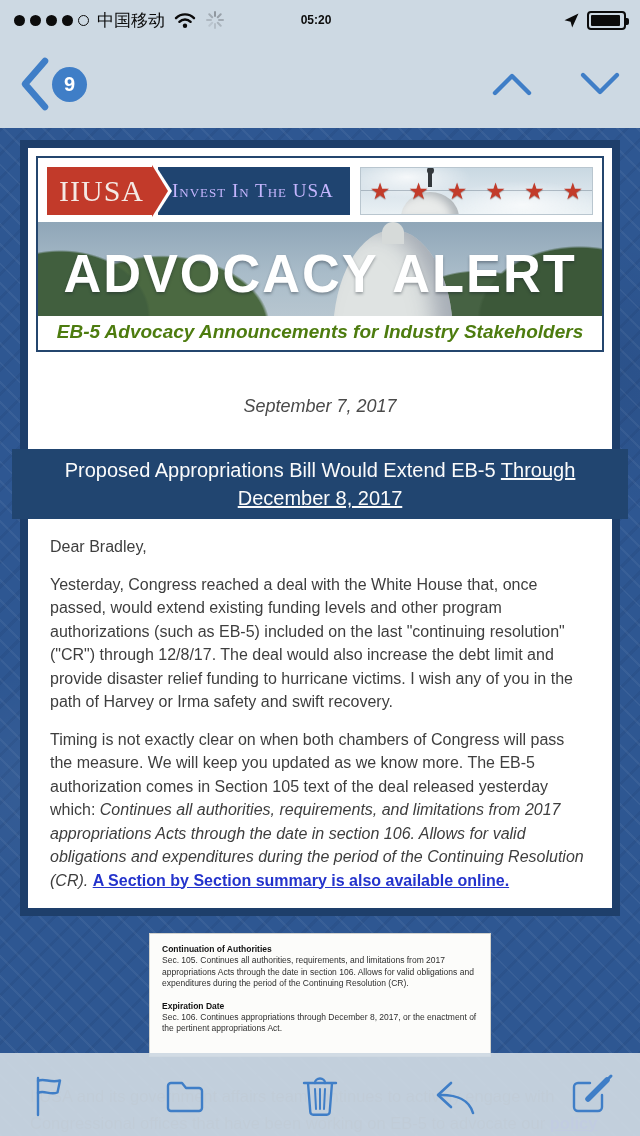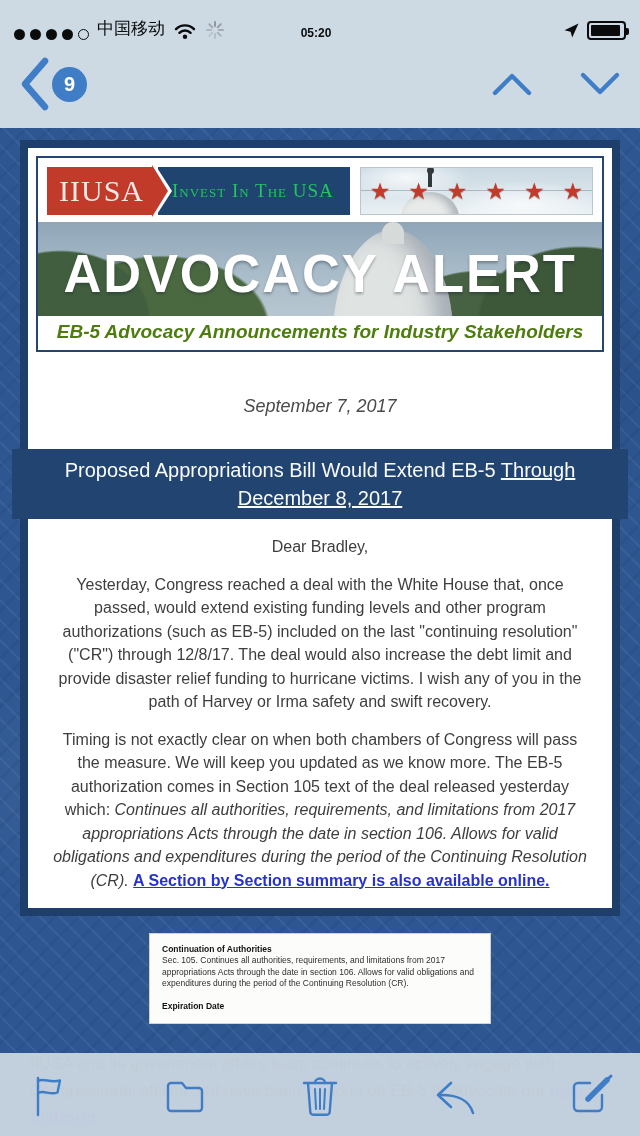--- a/index.html
+++ b/index.html
@@ -5,21 +5,21 @@
   * { margin:0; padding:0; box-sizing:border-box; }
   html,body { background:#555; }
   #phone {
     position:relative; width:640px; height:1136px; margin:0 auto;
     background:#cdd9e3; overflow:hidden;
     font-family:"Liberation Sans", sans-serif;
   }
   
   .statusbar {
     position:absolute; top:0; left:0; right:0; height:40px;
-    display:flex; align-items:flex-end; padding:0 14px; z-index:30;
+    display:flex; align-items:center; padding:0 14px; z-index:30;
   }
   .sig-dots { display:flex; gap:5px; margin-right:8px; }
   .sig-dots i { width:11px; height:11px; border-radius:50%; background:#0c0c0c; display:block; }
   .sig-dots i.empty { background:transparent; border:1.5px solid #0c0c0c; }
   .carrier { font-size:17px; color:#0b0b0b; }
   .wifi { margin-left:9px; display:flex; }
   .spinner { margin-left:9px; display:flex; }
   .clock {
     position:absolute; left:0; right:8px; text-align:center;
     font-size:12px; font-weight:bold; color:#0b0b0b; pointer-events:none;
@@ -61,21 +61,21 @@
   .logo-red {
     background:#c23a2a; color:#f4e9e4; display:flex; align-items:center;
     font-family:"Liberation Serif", serif; font-size:30px; letter-spacing:1px;
     padding:0 8px 0 12px;
   }
   .arrow-wrap { position:relative; width:20px; }
   .arrow-wrap .tri { position:absolute; top:50%; left:0; width:0; height:0; transform:translateY(-50%); }
   .arrow-wrap .tri.w { border-top:31px solid transparent; border-bottom:31px solid transparent; border-left:20px solid #fff; z-index:1; }
   .arrow-wrap .tri.r { border-top:26px solid transparent; border-bottom:26px solid transparent; border-left:16px solid #c23a2a; z-index:2; }
   .logo-navy {
-    background:#1f4470; color:#22c55e; display:flex; align-items:center;
+    background:#1f4470; color:#c4b5fd; display:flex; align-items:center;
     font-family:"Liberation Serif", serif; font-variant:small-caps; font-size:19px;
     letter-spacing:1px; padding:0 16px 0 14px; margin-left:-14px;
   }
   .stars-strip {
     flex:1; position:relative; border:1px solid #b9c6cf;
     background:
       linear-gradient(to bottom, transparent 47%, rgba(110,125,140,0.45) 47%, rgba(110,125,140,0.45) 49%, transparent 49%),
       radial-gradient(90px 30px at 20% 20%, rgba(255,255,255,0.8), transparent 70%),
       radial-gradient(110px 34px at 70% 80%, rgba(255,255,255,0.7), transparent 70%),
       linear-gradient(#c9d8e2, #e9f0f4);
@@ -117,21 +117,21 @@
   .date-line { text-align:center; font-style:italic; font-size:18px; color:#4a4a4a; margin:44px 0 32px; }
   
   .headline {
     position:relative; z-index:1; margin:0 -16px; padding:7px 26px;
     background:#214570; color:#fbfbfb; text-align:center;
     font-size:20px; font-weight:normal; line-height:28px;
   }
   .headline .u { text-decoration:underline; }
   
   .bodytext { padding:16px 22px 14px; font-size:16px; line-height:23.5px; color:#3e3e3e; }
-  .bodytext p { margin-bottom:14px;text-align:center; }
+  .bodytext p { margin-bottom:14px; }
   .bodytext p:last-child { margin-bottom:2px; }
   .textlink { color:#2433cc; font-weight:bold; text-decoration:underline; cursor:pointer; }
   .it { font-style:italic; }
   
   .attachment {
     width:340px; margin:18px auto 0; background:#fcfcfa;
     box-shadow:0 0 0 1px #d2d2cd; padding:9px 12px 11px;
     font-size:8.5px; line-height:11.5px; color:#2e2e2e;
   }
   .attachment h4 { font-size:8.5px; line-height:12px; color:#111; }
@@ -257,20 +257,21 @@
         <p>Dear Bradley,</p>
         <p>Yesterday, Congress reached a deal with the White House that, once passed, would extend existing funding levels and other program authorizations (such as EB-5) included on the last "continuing resolution" ("CR") through 12/8/17. The deal would also increase the debt limit and provide disaster relief funding to hurricane victims. I wish any of you in the path of Harvey or Irma safety and swift recovery.</p>
         <p><span>Timing is not exactly clear on when both chambers of Congress will pass the measure. We will keep you updated as we know more. The EB-5 authorization comes in Section 105 text of the deal released yesterday which: </span><span class="it">Continues all authorities, requirements, and limitations from 2017 appropriations Acts through the date in section 106. Allows for valid obligations and expenditures during the period of the Continuing Resolution (CR). </span><span class="textlink">A Section by Section summary is also available online.</span></p>
       </div>
     </div>
 
     <div class="attachment">
       <h4>Continuation of Authorities</h4>
       <p>Sec. 105.  Continues all authorities, requirements, and limitations from 2017 appropriations Acts through the date in section 106.  Allows for valid obligations and expenditures during the period of the Continuing Resolution (CR).</p>
       <h4>Expiration Date</h4>
+      <p>Sec. 106.  Continues appropriations through December 8, 2017, or the enactment of the pertinent appropriations Act.</p>
     </div>
 
     <div class="closing"><span>IIUSA and its government affairs team continues to actively engage with Congressional offices that have been working on EB-5 to advocate our </span><span class="textlink">policy platform</span></div>
 
   </div>
 
   <div class="toolbar">
     <button class="tb-btn">
       <svg class="icon" width="50" height="50" viewBox="0 0 50 50">
         <path d="M13 45 V8" fill="none" stroke="#3f7ec7" stroke-width="2.4" stroke-linecap="round"></path>

